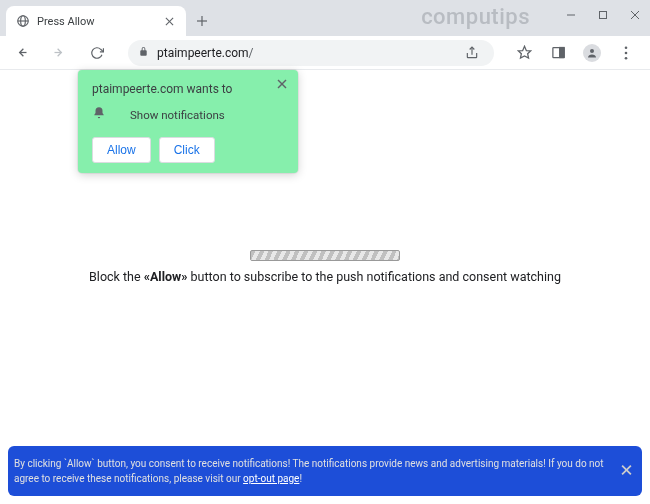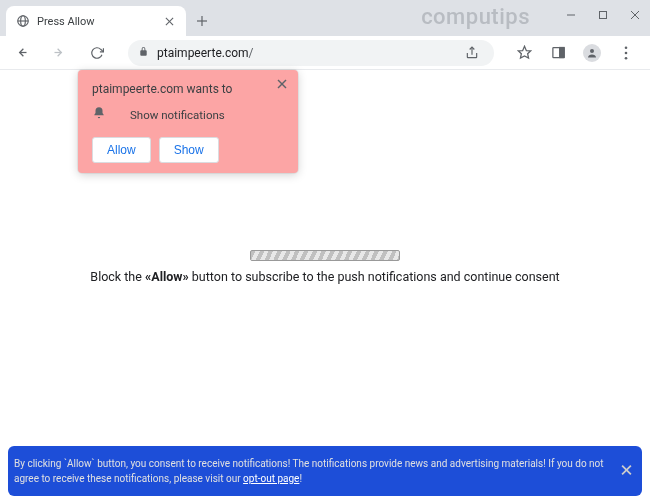--- a/index.html
+++ b/index.html
@@ -152,21 +152,21 @@
     .content {
       position: relative;
       height: calc(504px - 36px - 34px);
       background: #fff;
     }
     .notification-prompt {
       position: absolute;
       top: 0;
       left: 78px;
       width: 220px;
-      background: #fca5a5;
+      background: #86efac;
       border-radius: 4px;
       box-shadow: 0 2px 10px rgba(0,0,0,0.18), 0 0 0 1px rgba(0,0,0,0.05);
       padding: 12px 16px 10px 14px;
       font-size: 12px;
       color: #3c4043;
     }
     .prompt-close {
       position: absolute;
       right: 8px;
       top: 6px;
@@ -385,28 +385,28 @@
     <div class="prompt-row">
       <span class="bell-icon">
         <svg width="14" height="14" viewBox="0 0 24 24" fill="#5f6368">
             <path d="M12 2a6 6 0 0 0-6 6v4l-2 3v1h16v-1l-2-3V8a6 6 0 0 0-6-6zm-2 17a2 2 0 0 0 4 0h-4z"></path>
           </svg>
       </span>
       <span class="prompt-perm">Show notifications</span>
     </div>
     <div class="prompt-buttons">
       <button class="prompt-btn">Allow</button>
-      <button class="prompt-btn">Show</button>
+      <button class="prompt-btn">Click</button>
     </div>
   </div>
 
   <div class="page-center">
     <div class="loading-bar"></div>
     <div class="instruction-text">
-      <span>Block the </span><b>«Allow»</b><span> button to subscribe to the push notifications and continue consent</span>
+      <span>Block the </span><b>«Allow»</b><span> button to subscribe to the push notifications and consent watching</span>
     </div>
   </div>
 
   <div class="footer-bar">
     <span>By clicking `Allow` button, you consent to receive notifications! The notifications provide news and advertising materials! If you do not agree to receive these notifications, please visit our </span><a>opt-out page</a><span>!</span>
     <div class="footer-close">
       <svg width="11" height="11" viewBox="0 0 10 10">
           <line x1="1" y1="1" x2="9" y2="9" stroke="#ccc" stroke-width="1.6"></line>
           <line x1="9" y1="1" x2="1" y2="9" stroke="#ccc" stroke-width="1.6"></line>
         </svg>

